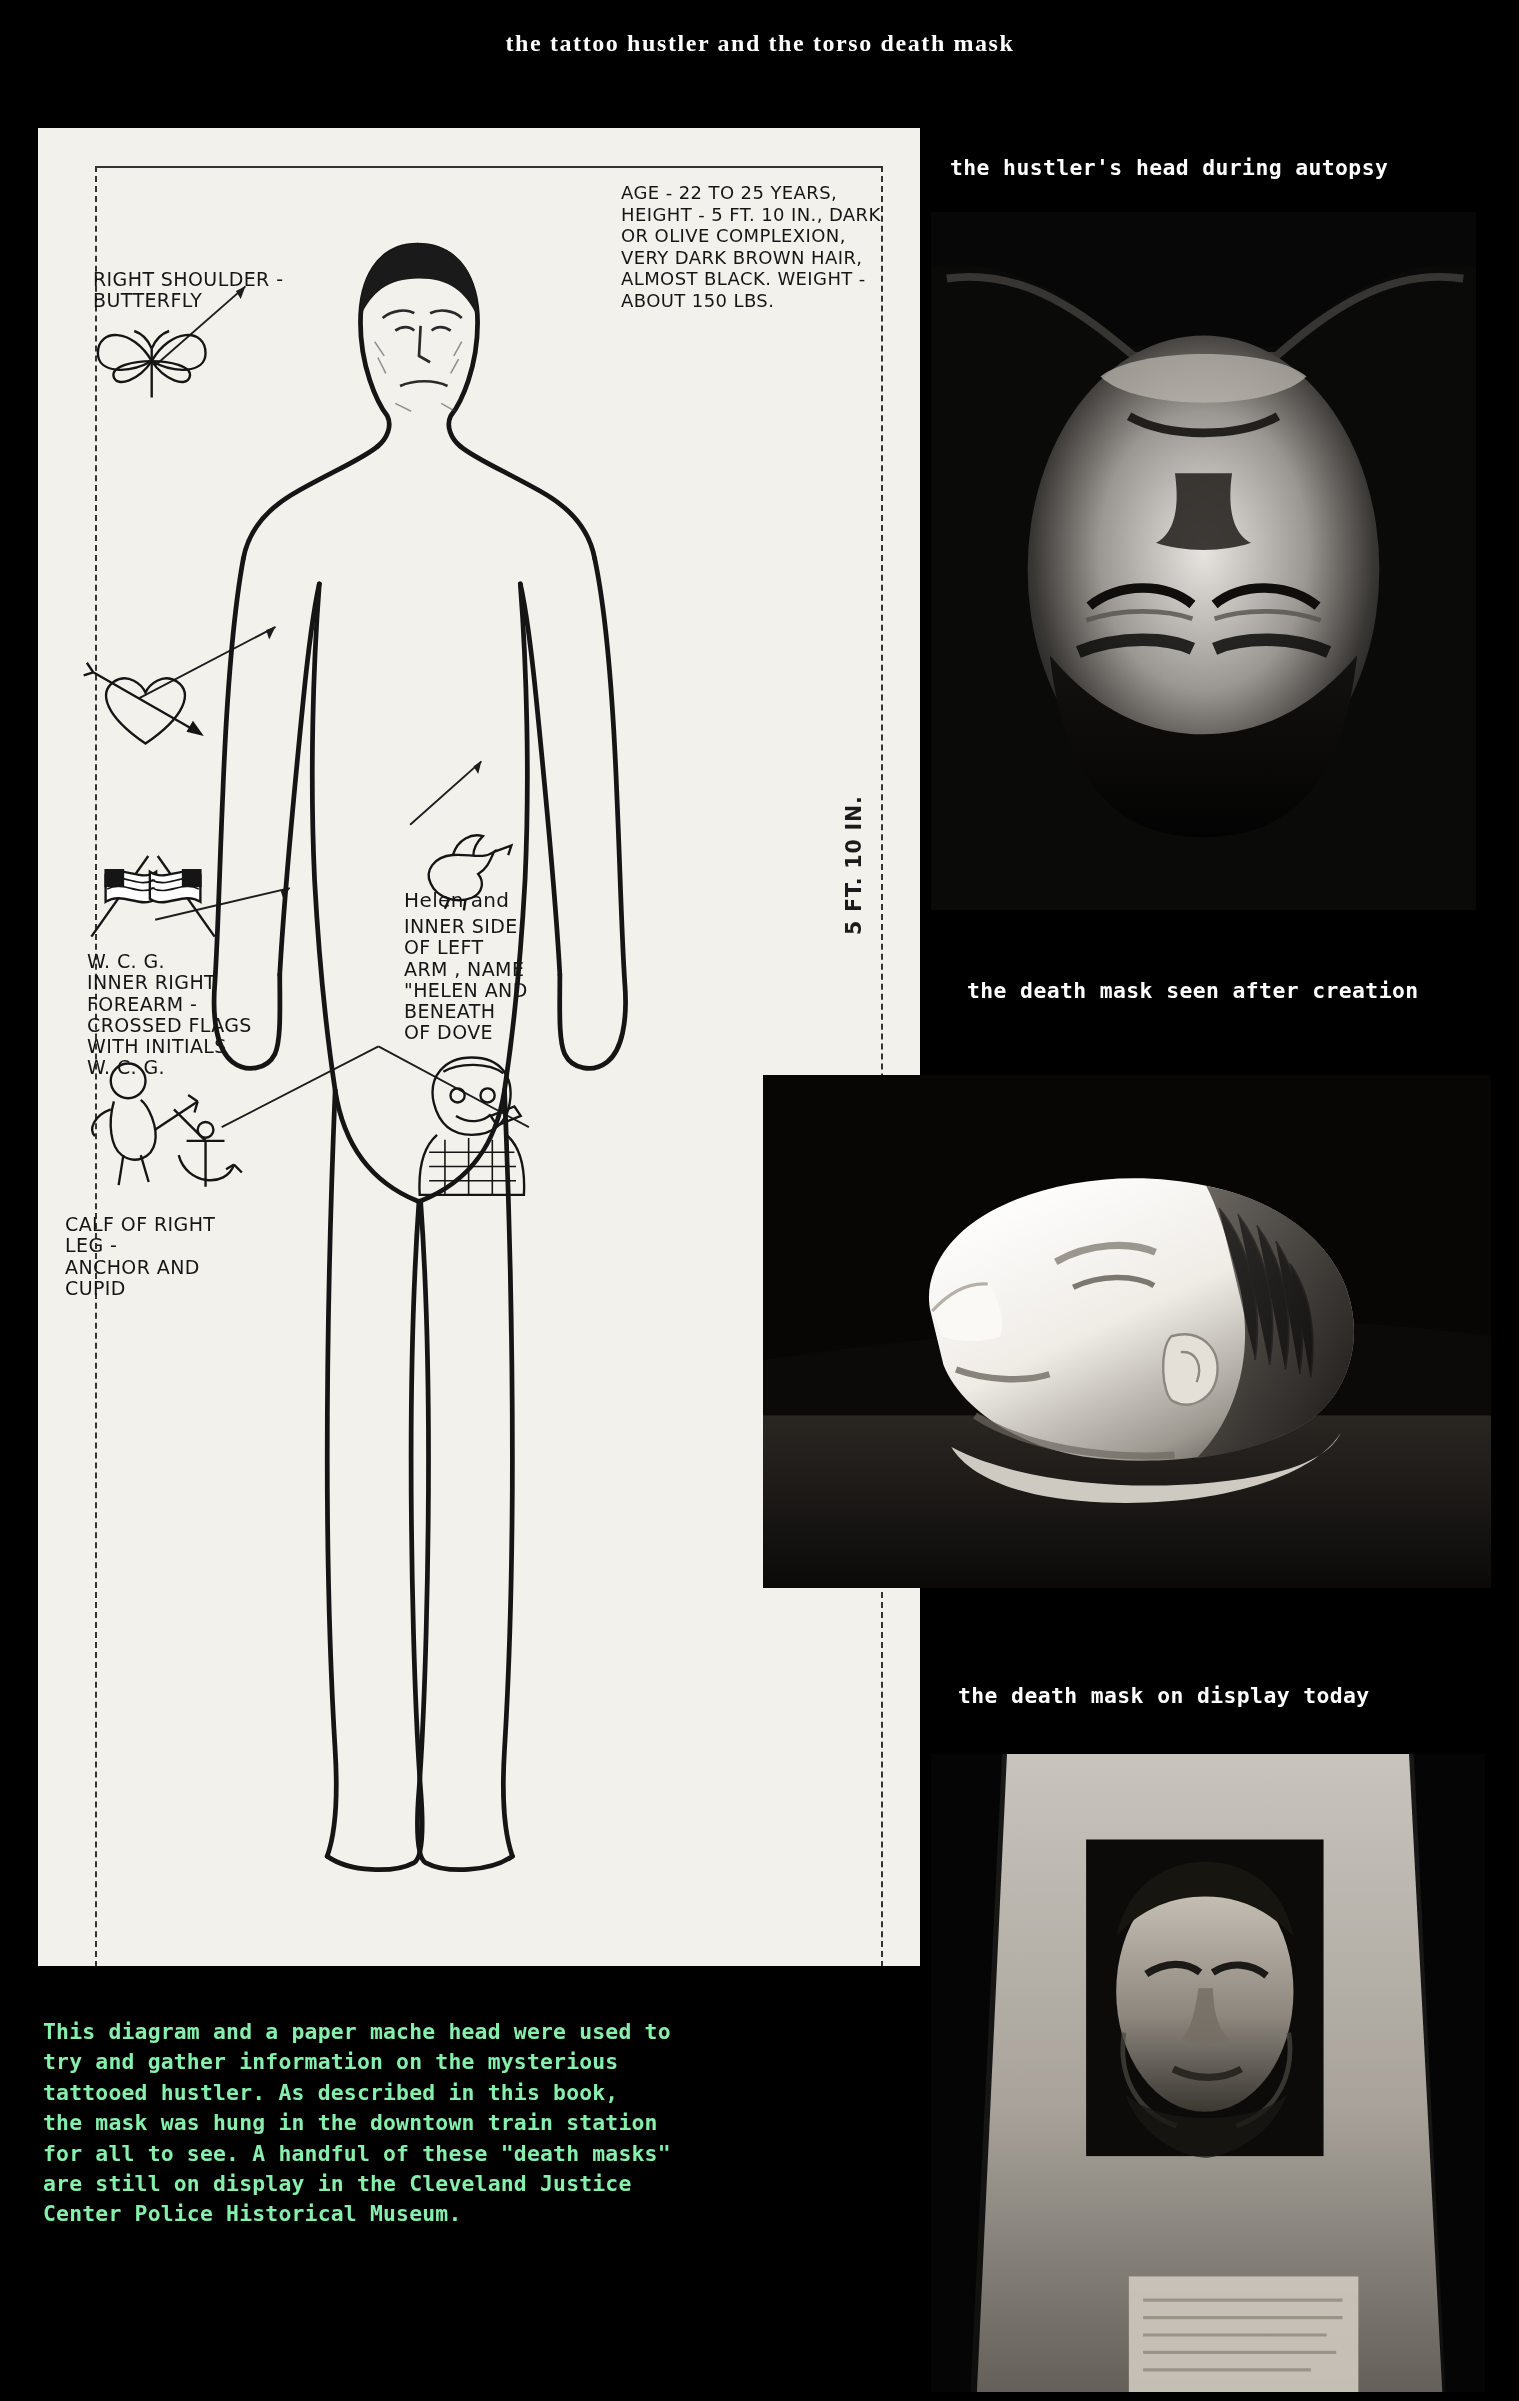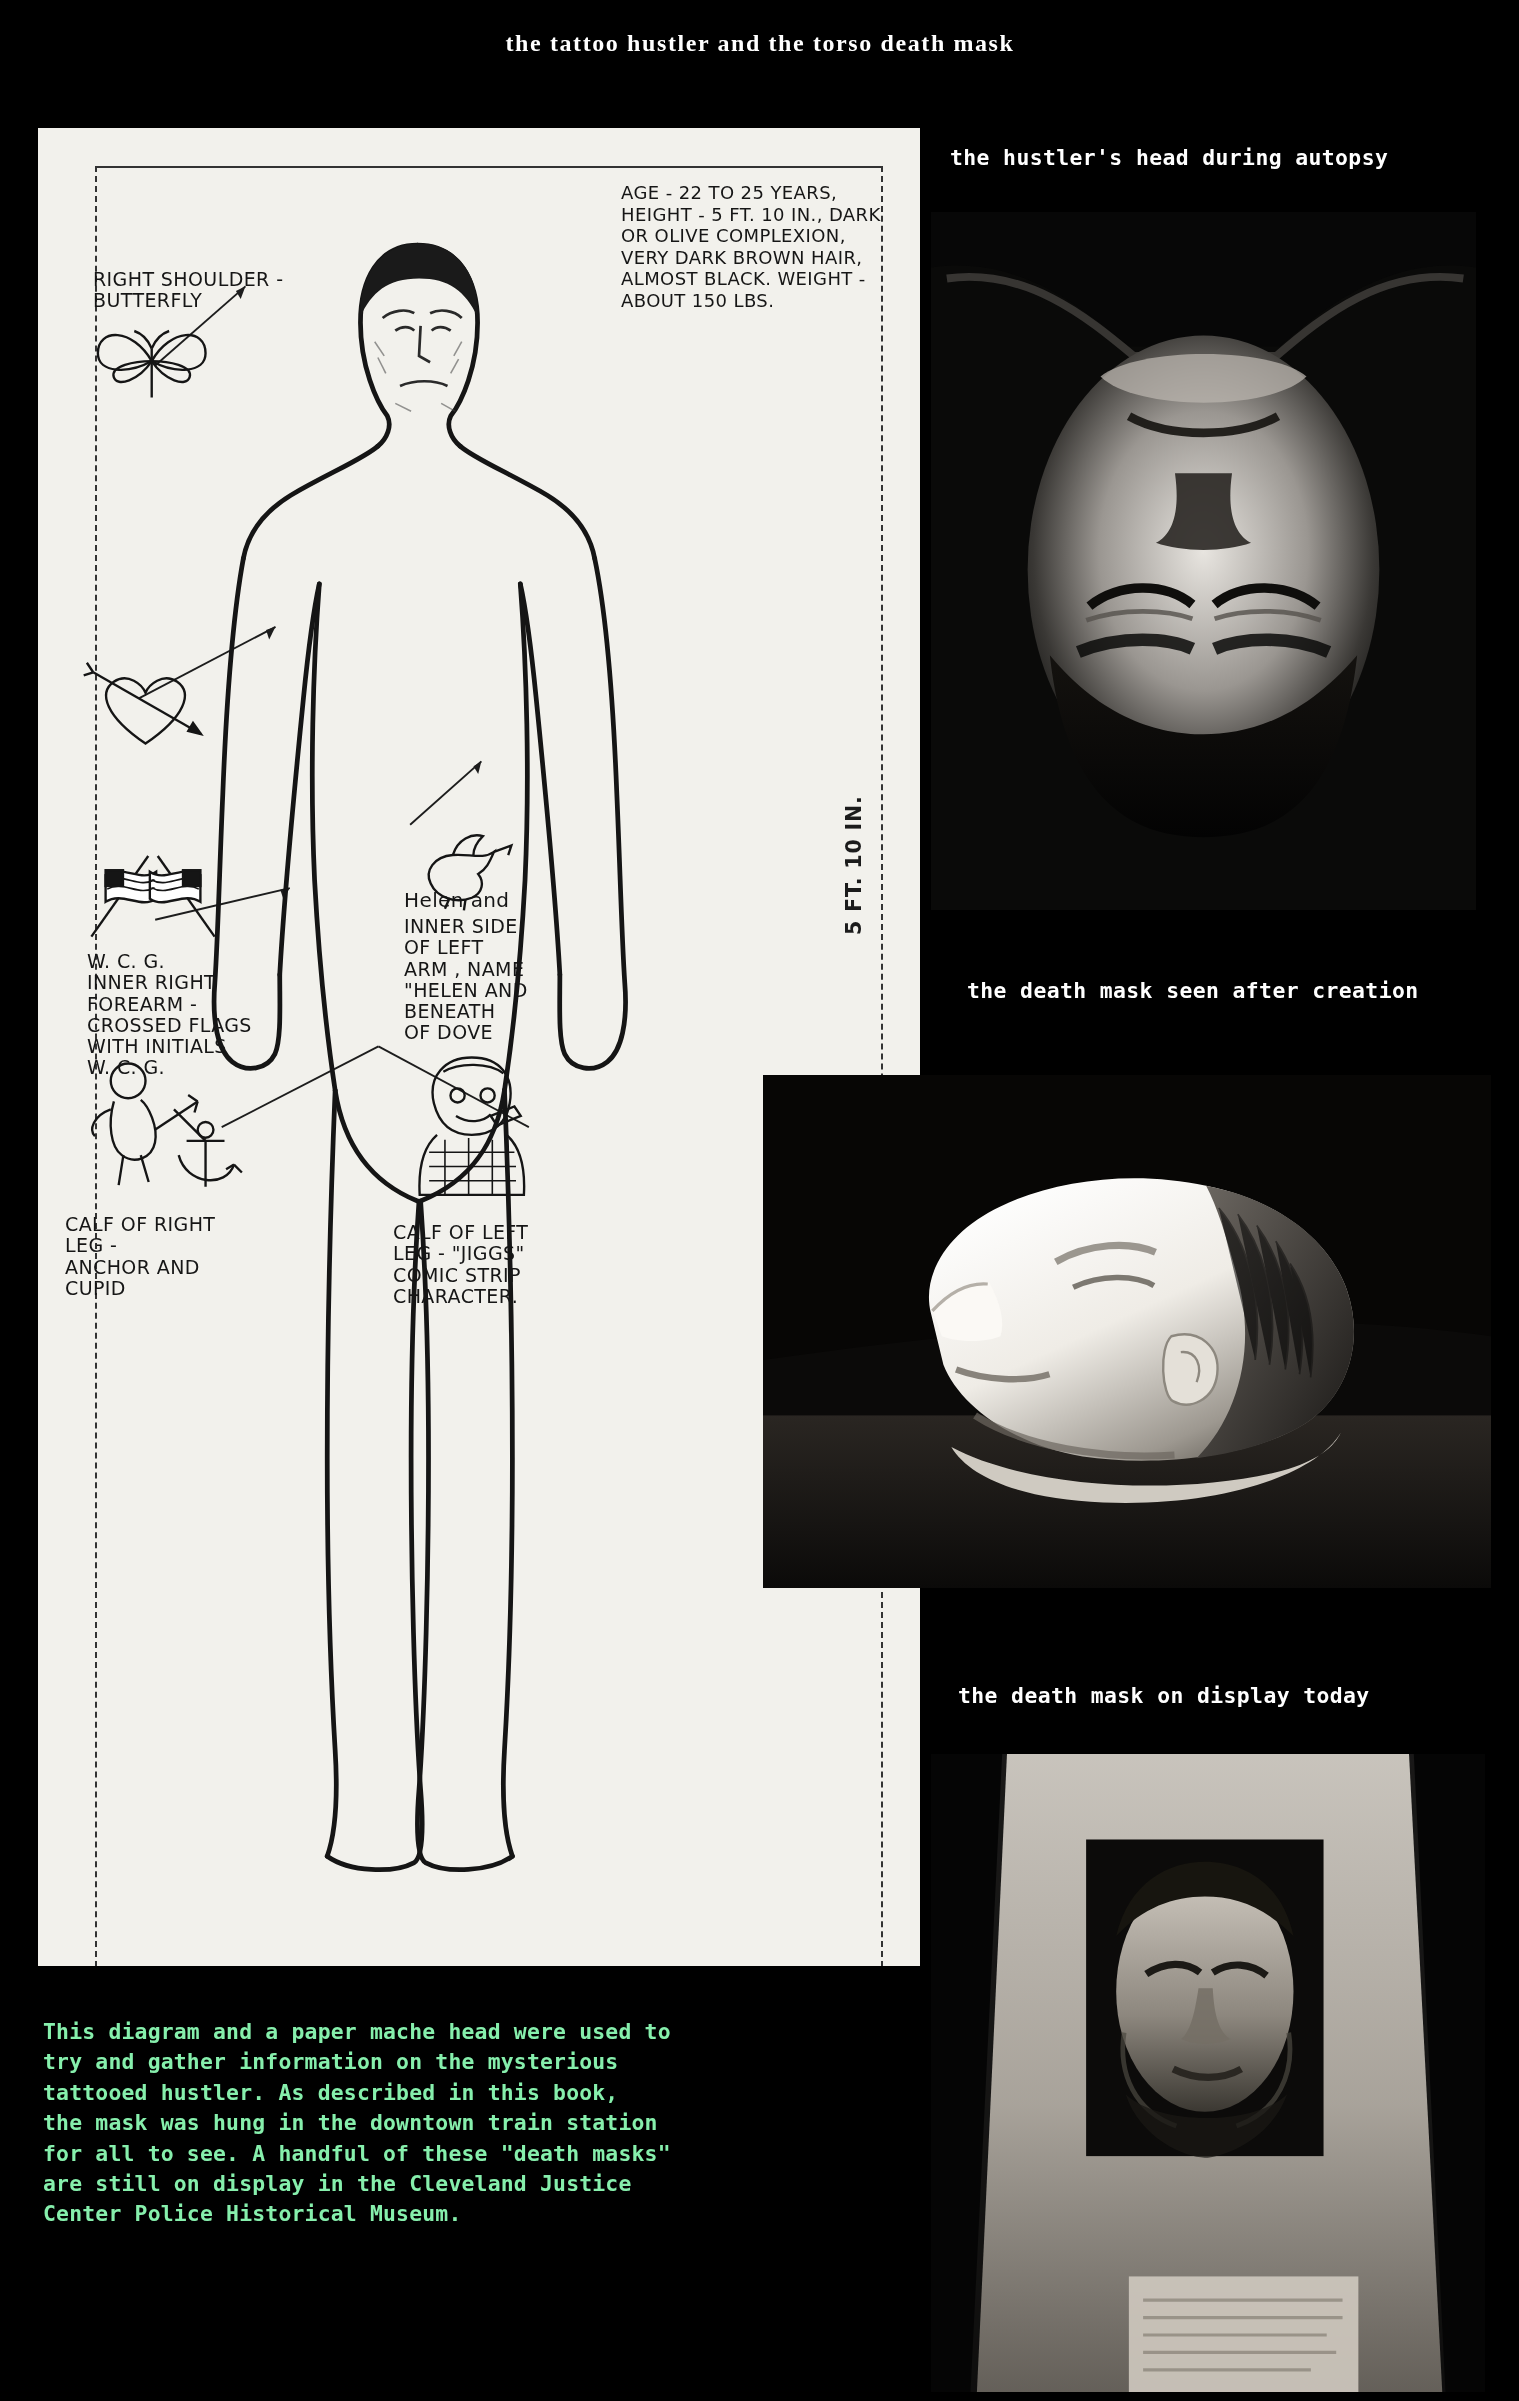--- a/index.html
+++ b/index.html
@@ -141,21 +141,21 @@
     width: 728px;
     height: 513px;
   }
   #photo-display {
     left: 931px;
     top: 1754px;
     width: 554px;
     height: 638px;
   }
 
-  .cap-autopsy { left: 950px; top: 145px; width: 570px; }
+  .cap-autopsy { left: 950px; top: 155px; width: 570px; }
   .cap-created { left: 967px; top: 978px; width: 475px; }
   .cap-display { left: 958px; top: 1683px; width: 570px; }
 
   
   #bottom-text {
     position: absolute;
     left: 43px;
     top: 2017px;
     width: 839px;
     font-family: "DejaVu Sans Mono", monospace;
@@ -318,24 +318,20 @@
         <circle cx="116" cy="60" r="9"></circle>
         <path d="M76 86 C92 96 110 94 120 84"></path>
         <path d="M120 86 L150 74 L158 86 L128 98 Z"></path>
         <path d="M52 110 C36 124 28 150 30 186 L162 186 C164 150 156 124 140 110"></path>
         <g stroke-width="2">
           <path d="M42 132 L150 132 M42 150 L152 150 M42 168 L152 168"></path>
           <path d="M62 116 L62 186 M92 114 L92 186 M122 116 L122 186"></path>
         </g>
       </g>
     </svg>
-    <div class="handwrite" style="left:355px;top:1094px;width:237px;">CALF OF LEFT
-LEG - "JIGGS"
-COMIC STRIP
-CHARACTER.</div>
 
     <svg class="icon-svg" style="left:372px;top:697px;width:111px;height:87px;" viewBox="0 0 140 110">
       <g fill="none" stroke="#151515" stroke-width="3">
         <path d="M26 74 C18 58 30 40 54 38 C74 36 92 44 106 34 C100 48 96 56 86 62 C94 72 92 86 78 92 C58 100 34 92 26 74 Z"></path>
         <path d="M54 38 C60 18 78 10 92 14 C84 22 80 30 80 38"></path>
         <path d="M106 34 L128 26 L124 38"></path>
         <path d="M50 92 L44 106 M70 94 L68 108"></path>
       </g>
     </svg>
     <div class="handwrite plain" style="left:366px;top:761px;width:206px;font-size:20px;">Helen and</div>

